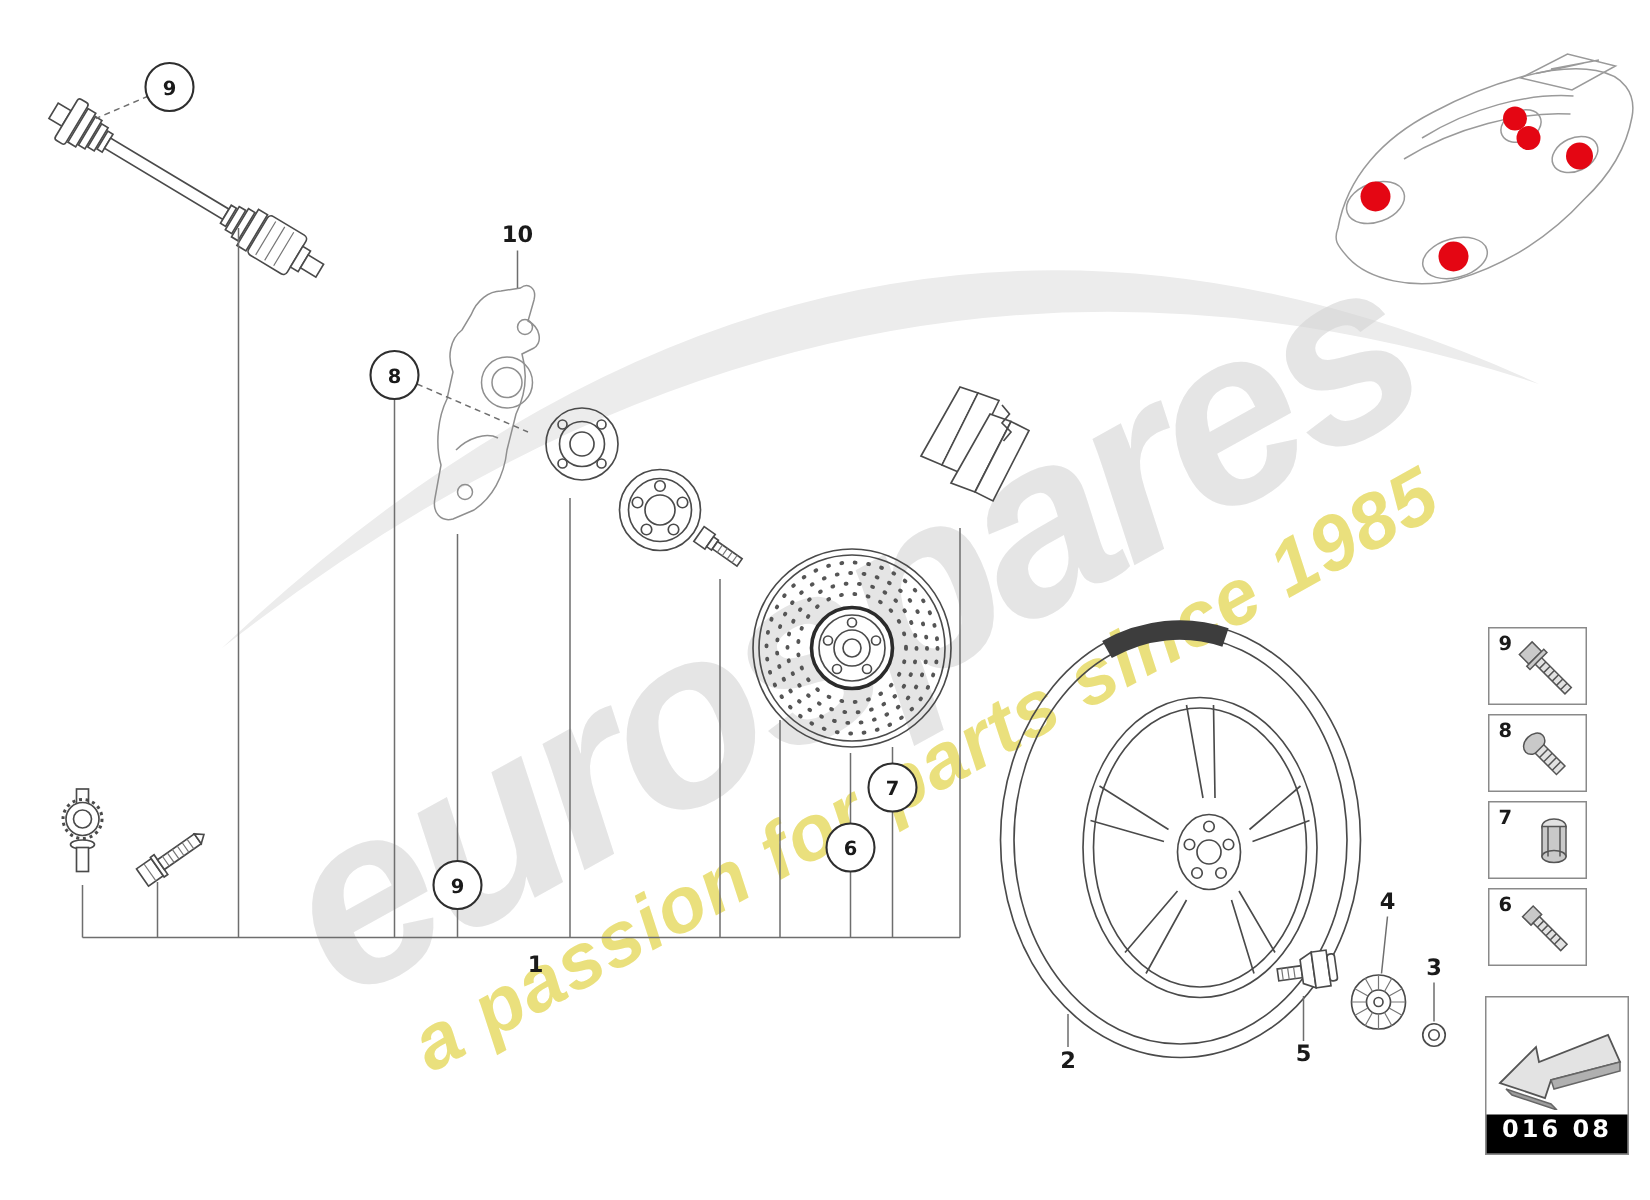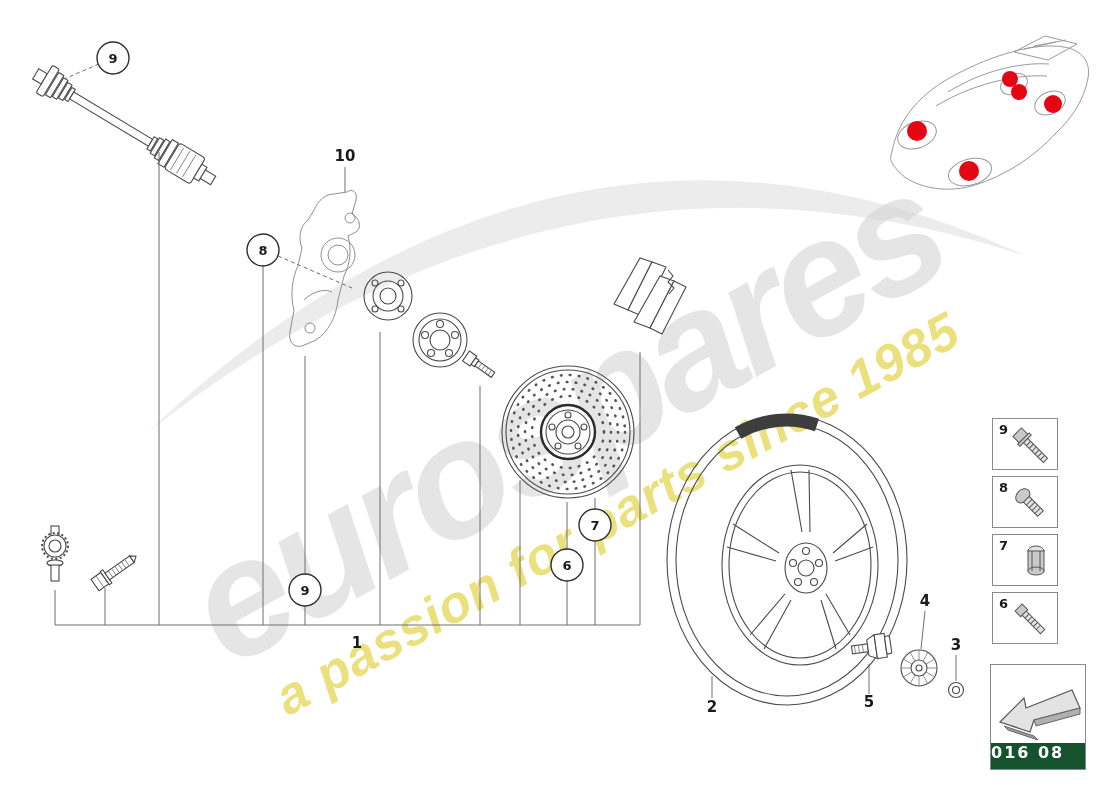--- a/index.html
+++ b/index.html
@@ -28,21 +28,21 @@
   
   .legend{position:absolute;left:992px;top:418px;z-index:3;}
   .legend-cell{position:relative;width:66px;height:52px;border:1px solid #8a8a8a;
                background:#fff;margin-bottom:6px;box-sizing:border-box;}
   .legend-num{position:absolute;top:3px;left:6px;font:700 13px "DejaVu Sans",sans-serif;color:#1a1a1a;}
   .legend-ic{position:absolute;right:2px;bottom:2px;}
   
   .code-box{position:absolute;left:990px;top:664px;width:96px;height:106px;z-index:3;
             border:1px solid #8a8a8a;background:#fff;display:flex;flex-direction:column;box-sizing:border-box;}
   .arrow-wrap{flex:1;display:flex;align-items:center;justify-content:center;}
-  .code-label{height:26px;background:#14532d;color:#fff;line-height:26px;
+  .code-label{height:26px;background:#000000;color:#fff;text-align:center;line-height:26px;
               font:700 16px "DejaVu Sans",sans-serif;letter-spacing:2px;}
 </style>
 </head>
 <body>
 
 <div class="canvas">
 
   <svg class="bg" width="1100" height="800">
     <path d="M148,432 Q560,42 1026,256 Q566,104 148,432 Z" fill="#ececec"></path>
   </svg>

